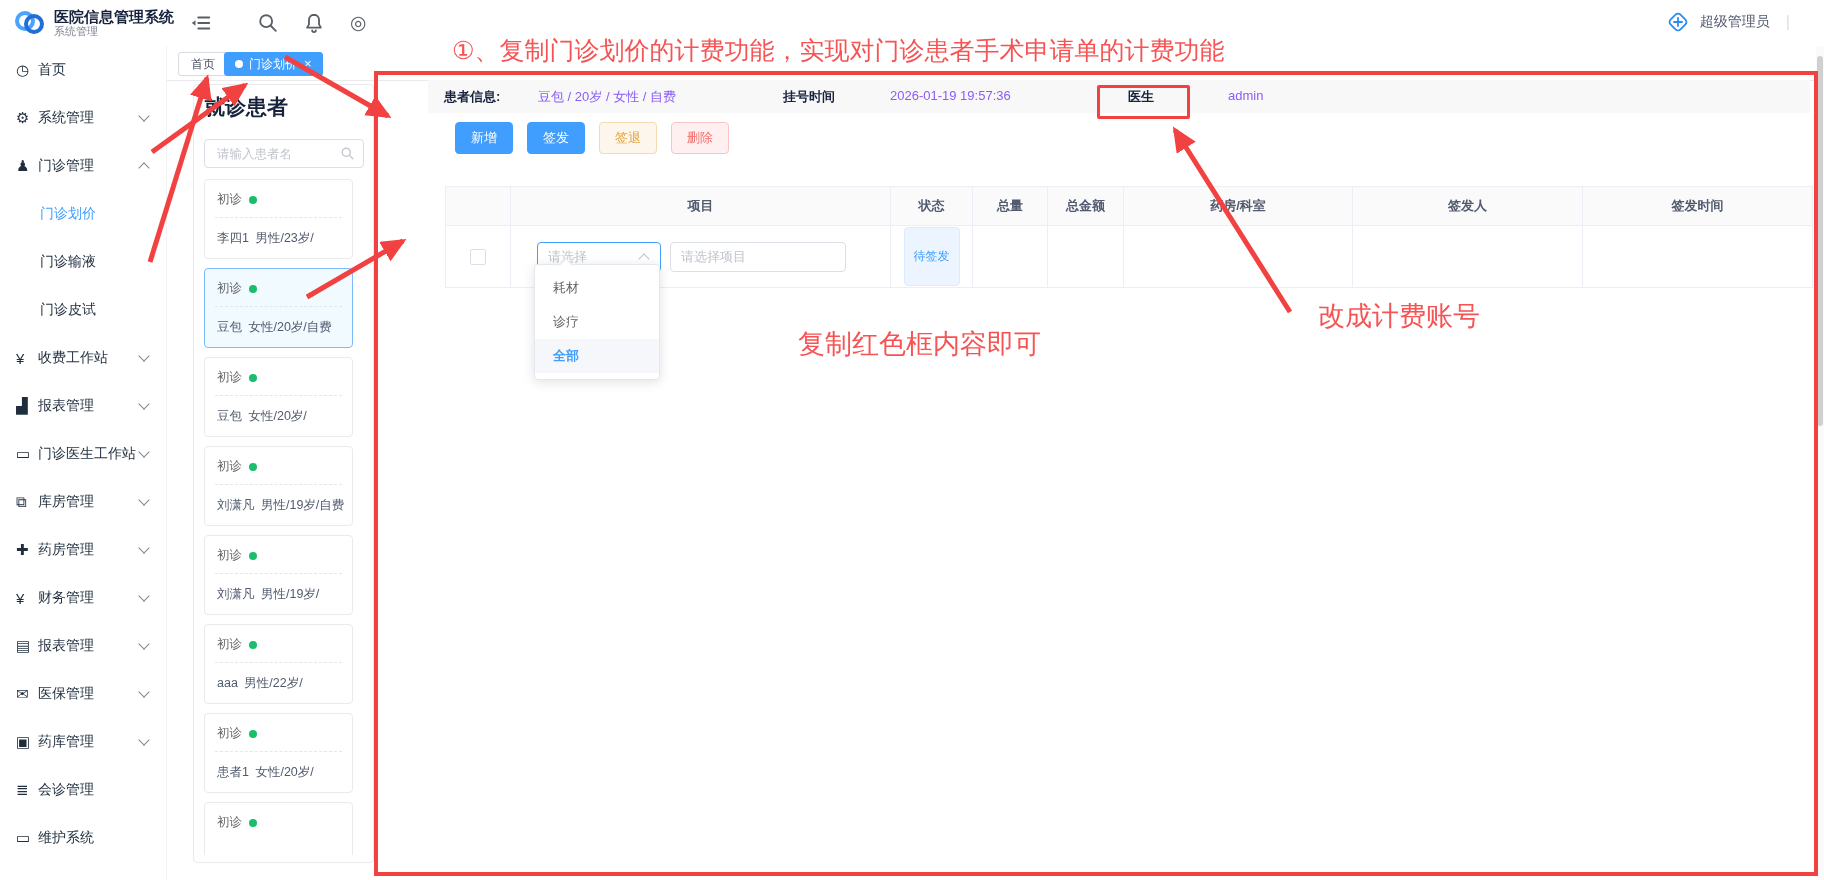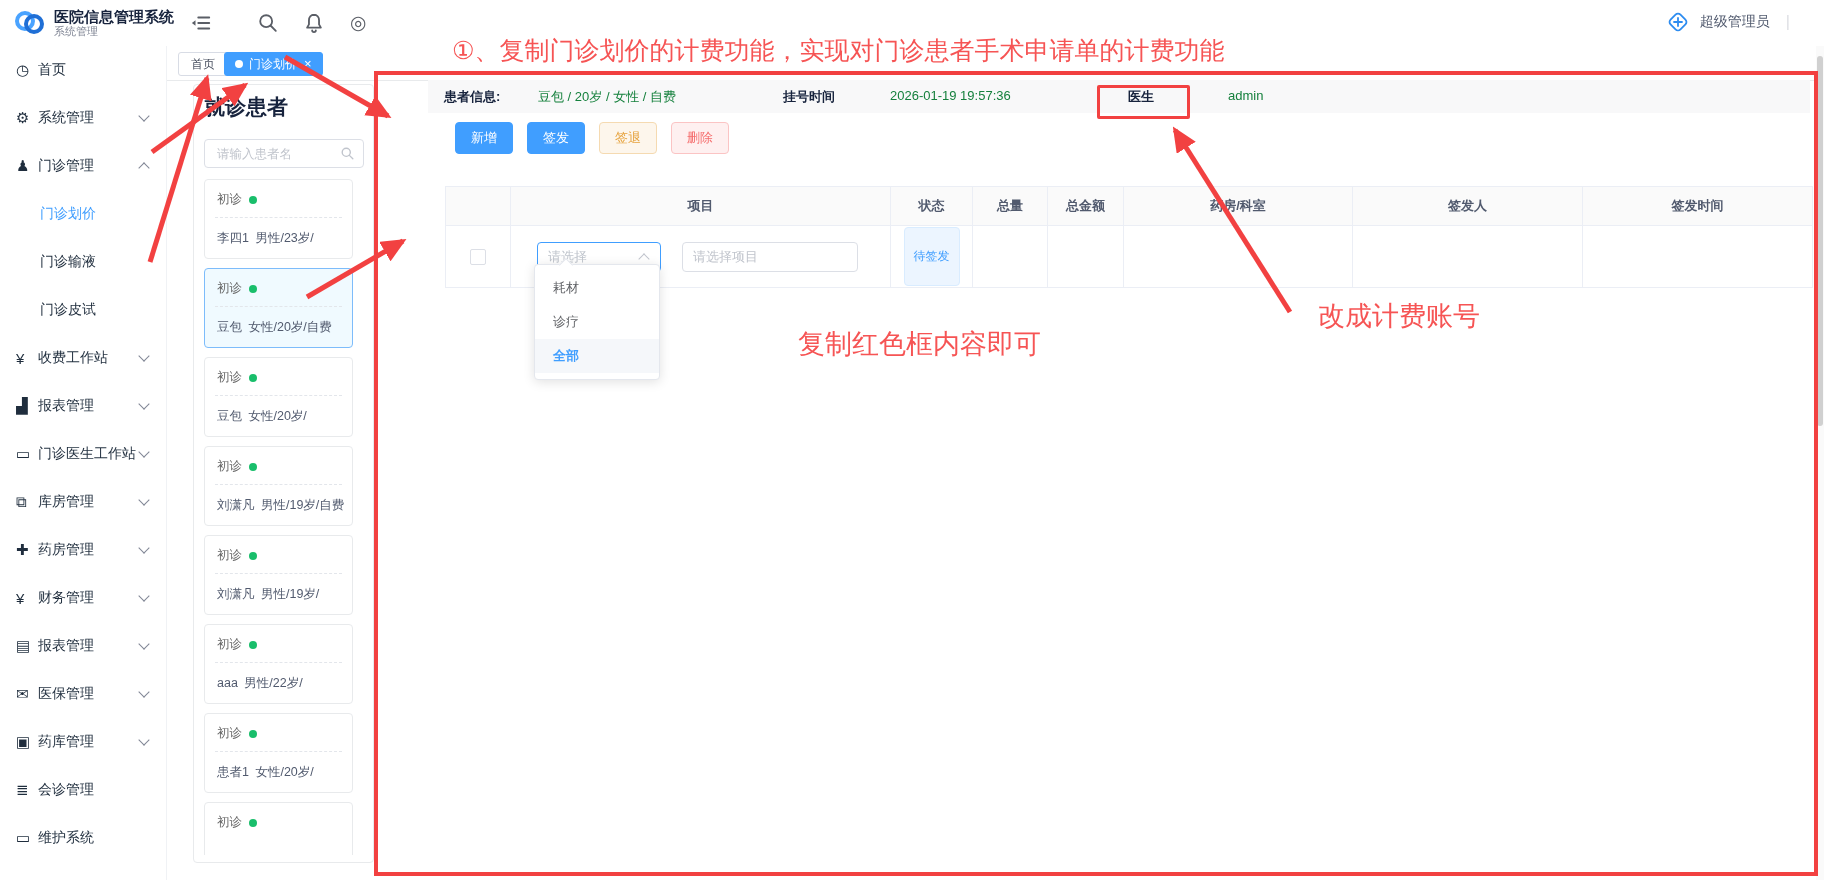--- a/index.html
+++ b/index.html
@@ -60,42 +60,42 @@
   .pcard.selected{border-color:#7dbcfb;background:#f0faff;}
   .pcard .prow1{position:absolute;left:12px;top:11px;font-size:12.5px;color:#666;display:flex;align-items:center;}
   .pcard .gdot{width:8px;height:8px;border-radius:50%;background:#19be6b;margin-left:7px;}
   .pcard .pdiv{position:absolute;left:10px;right:10px;top:37px;border-bottom:1px dashed #e3e6eb;}
   .pcard .prow2{position:absolute;left:12px;top:50px;font-size:12.5px;color:#515a6e;word-spacing:3px;white-space:nowrap;}
 
   
   .infobar{position:absolute;left:428px;top:80px;width:1382px;height:33px;background:#f8f8f9;}
   .infobar span{position:absolute;top:8px;font-size:13px;}
   .ib-label{font-weight:bold;color:#17233d;}
-  .ib-value{color:#15803d;text-align:right;}
+  .ib-value{color:#8b5cf6;text-align:right;}
 
   .toolbar{position:absolute;left:455px;top:122px;display:flex;}
   .btn{height:32px;padding:6px 15px;border-radius:4px;font-size:13px;display:inline-flex;
     align-items:center;margin-right:14px;cursor:pointer;box-sizing:border-box;border:1px solid transparent;}
   .btn.primary{background:#409eff;border-color:#409eff;color:#fff;}
   .btn.warn{background:#fdf6ec;border-color:#f5dab1;color:#e6a23c;}
   .btn.danger{background:#fef0f0;border-color:#fbc4c4;color:#f56c6c;}
 
   table.otable{position:absolute;left:445px;top:186px;width:1367px;border-collapse:collapse;
     table-layout:fixed;background:#fff;font-size:13px;}
   .otable th{background:#fafafa;color:#515a6e;font-weight:bold;height:36px;
     border:1px solid #ebeef5;text-align:center;}
   .otable td{height:40px;border:1px solid #ebeef5;vertical-align:middle;}
   .cell-check{text-align:center;}
   .cb{display:inline-block;width:14px;height:14px;border:1px solid #dcdfe6;border-radius:2px;background:#fff;vertical-align:middle;}
   .item-cell-inner{display:flex;align-items:center;}
   .fake-select{margin-left:25px;width:124px;height:30px;border:1px solid #409eff;border-radius:4px;
     box-sizing:border-box;display:flex;align-items:center;background:#fff;cursor:pointer;}
   .fake-select .sel-text{margin-left:10px;font-size:13px;color:#bfc4cc;flex:1;}
   .fake-select .chev{border-color:#c0c4cc;margin-right:12px;}
-  .item-input{margin-left:21px;width:176px;height:30px;border:1px solid #dcdfe6;border-radius:4px;
+  .item-input{margin-left:9px;width:176px;height:30px;border:1px solid #dcdfe6;border-radius:4px;
     box-sizing:border-box;padding:0 10px;font-size:13px;color:#515a6e;outline:none;font-family:inherit;}
   .item-input::placeholder{color:#c0c4cc;}
   .cell-status{text-align:center;}
   .badge{display:inline-block;background:#ecf5ff;border:1px solid #d9ecff;color:#409eff;
     font-size:12px;padding:20px 9px;border-radius:4px;}
 
   .dropdown{position:absolute;left:534px;top:264px;width:124px;background:#fff;
     border:1px solid #e4e7ed;border-radius:4px;box-shadow:0 2px 12px rgba(0,0,0,.12);
     padding:6px 0;z-index:30;}
   .dropdown::before{content:"";position:absolute;top:-5px;left:26px;width:9px;height:9px;background:#fff;

